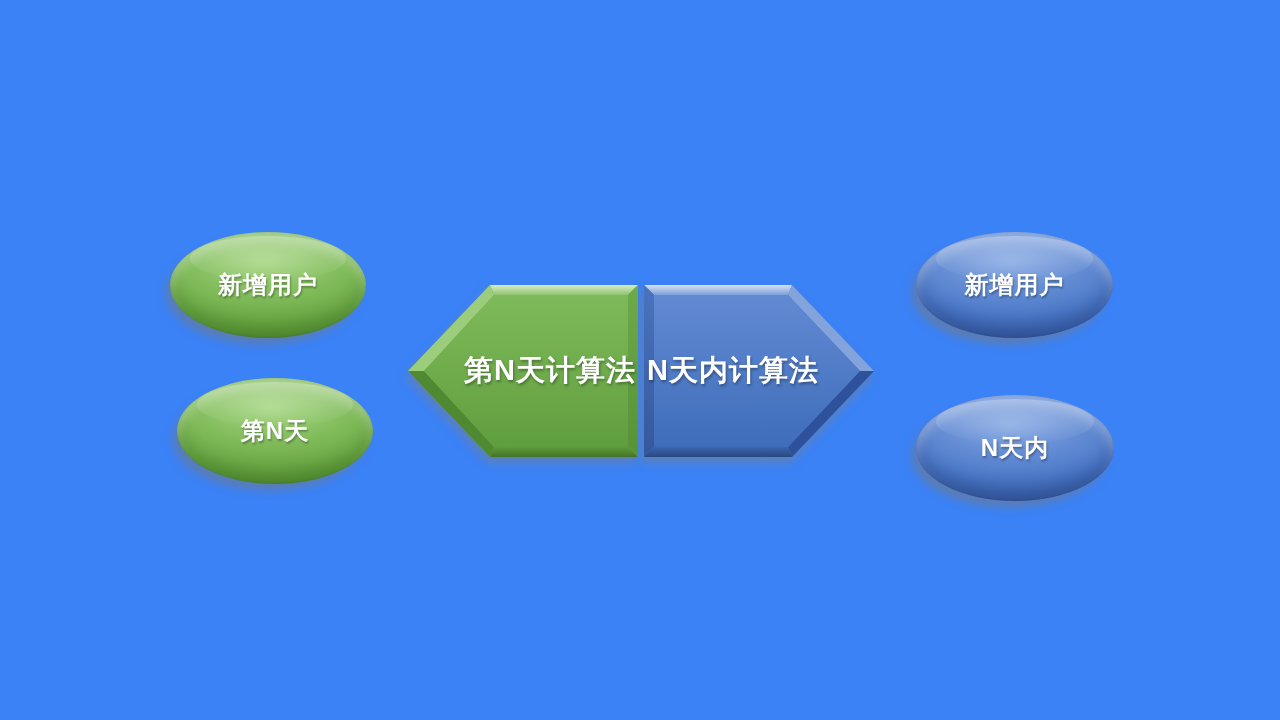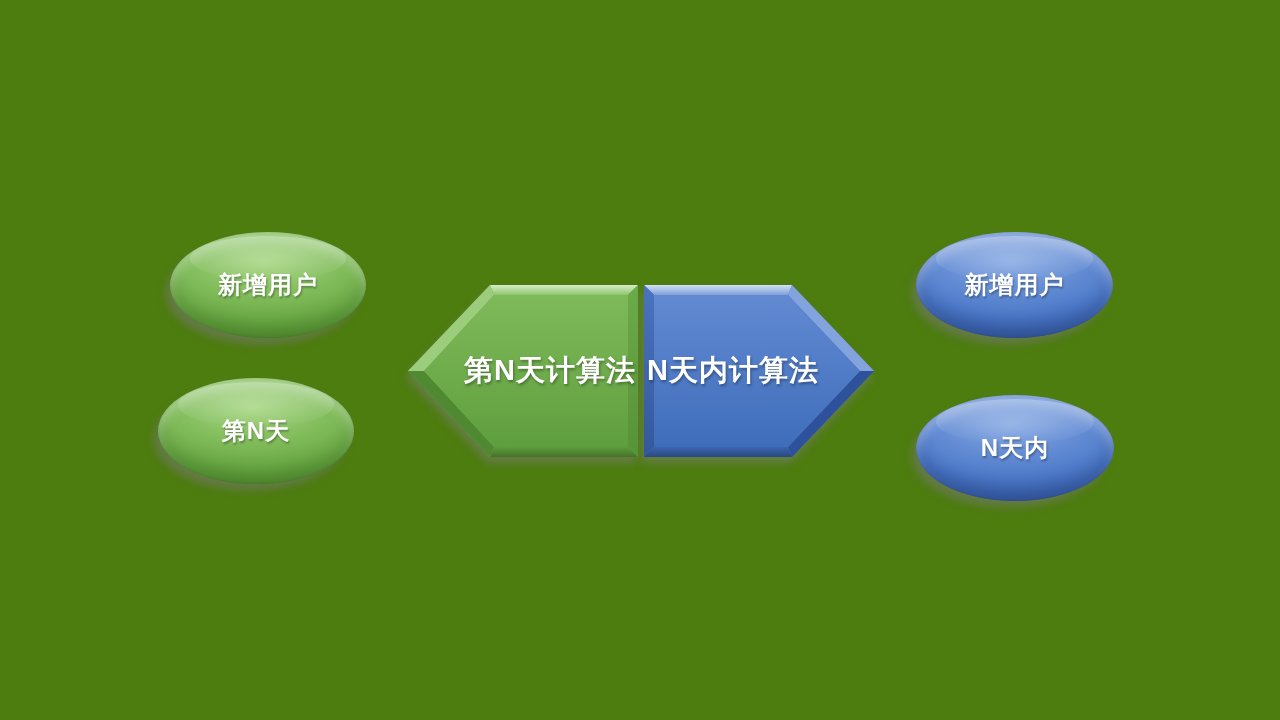--- a/index.html
+++ b/index.html
@@ -8,21 +8,21 @@
     width: 1280px;
     height: 720px;
     background: #ffffff;
     font-family: "Liberation Sans", "DejaVu Sans", sans-serif;
     overflow: hidden;
   }
   .slide {
     position: relative;
     width: 1280px;
     height: 720px;
-    background: #4d7c0f;
+    background: #3b82f6;
   }
 
   
   .ellipse {
     position: absolute;
     border-radius: 50%;
     display: flex;
     align-items: center;
     justify-content: center;
   }
@@ -46,21 +46,21 @@
   }
   .ellipse::before {
     content: "";
     position: absolute;
     left: 10%; right: 10%; top: 4%; height: 42%;
     border-radius: 50%;
     background: linear-gradient(rgba(255,255,255,0.28), rgba(255,255,255,0));
     pointer-events: none;
   }
   .el-lt { left: 170px; top: 232px; width: 196px; height: 106px; }
-  .el-lb { left: 158px; top: 378px; width: 196px; height: 106px; }
+  .el-lb { left: 177px; top: 378px; width: 196px; height: 106px; }
   .el-rt { left: 916px; top: 232px; width: 197px; height: 106px; }
   .el-rb { left: 916px; top: 395px; width: 198px; height: 106px; }
 
   .ellipse .label {
     position: relative;
     color: #ffffff;
     font-weight: bold;
     font-size: 24px;
     letter-spacing: 1px;
     text-shadow: 1px 2px 2px rgba(0,0,0,0.30);

